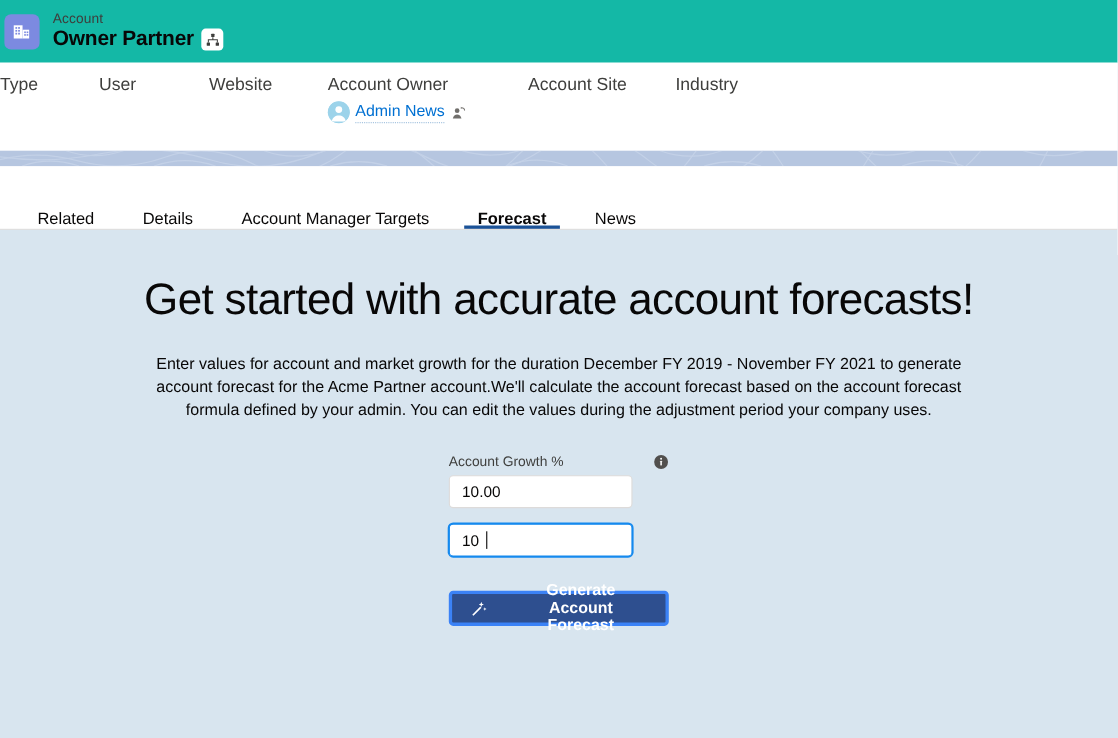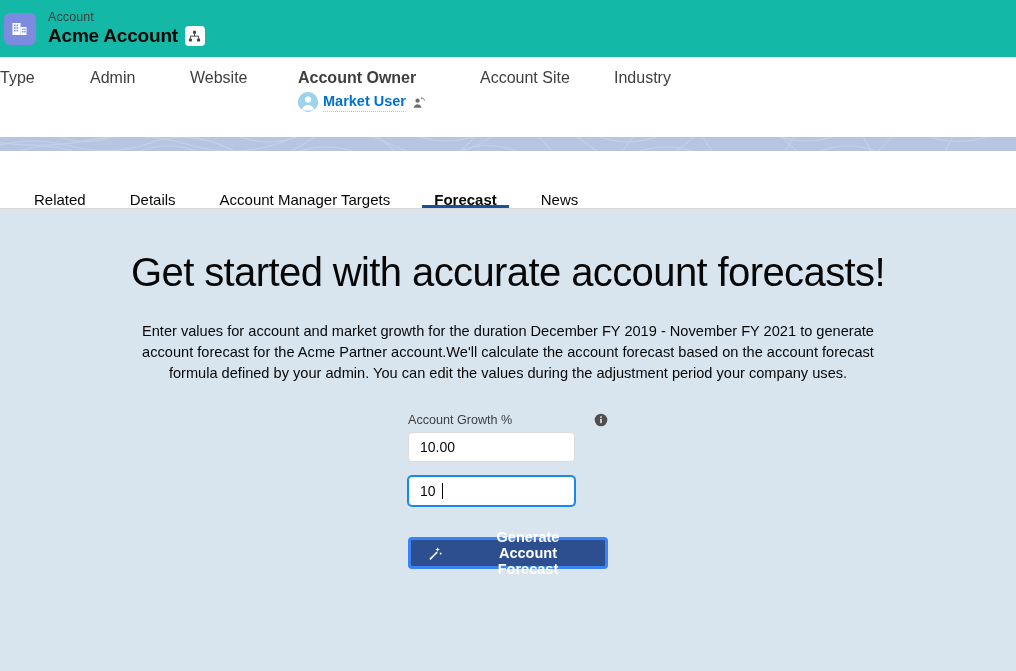--- a/index.html
+++ b/index.html
@@ -302,54 +302,54 @@
       <rect x="6.5" y="10.8" width="1.6" height="1.6" fill="#7c8ae0"></rect>
       <rect x="12" y="9.6" width="1.5" height="1.5" fill="#7c8ae0"></rect>
       <rect x="14.2" y="9.6" width="1.5" height="1.5" fill="#7c8ae0"></rect>
       <rect x="12" y="12" width="1.5" height="1.5" fill="#7c8ae0"></rect>
       <rect x="14.2" y="12" width="1.5" height="1.5" fill="#7c8ae0"></rect>
     </svg>
   </div>
   <div class="record-titles">
     <div class="record-objname">Account</div>
     <div class="record-name-row">
-      <div class="record-name">Acme Account</div>
+      <div class="record-name">Owner Partner</div>
       <div class="hierarchy-btn">
         <svg width="13" height="13" viewBox="0 0 14 14" aria-hidden="true">
           <rect x="5.4" y="0.8" width="3.2" height="3.2" rx="0.5" fill="#3e3e3c"></rect>
           <rect x="1" y="9.2" width="3.2" height="3.2" rx="0.5" fill="#3e3e3c"></rect>
           <rect x="9.8" y="9.2" width="3.2" height="3.2" rx="0.5" fill="#3e3e3c"></rect>
           <path d="M7 4.2 L7 6.6 M2.6 9.2 L2.6 6.6 L11.4 6.6 L11.4 9.2" stroke="#3e3e3c" stroke-width="1" fill="none"></path>
         </svg>
       </div>
     </div>
   </div>
 </div>
 
 <div class="fields-row">
   <div class="field-col" style="width:90px;padding-left:0;">
     <div class="field-label">Type</div>
   </div>
   <div class="field-col" style="width:100px;">
-    <div class="field-label">Admin</div>
+    <div class="field-label">User</div>
   </div>
   <div class="field-col" style="width:108px;">
     <div class="field-label">Website</div>
   </div>
-  <div class="field-col" style="width:182px;font-weight:bold;">
+  <div class="field-col" style="width:182px;">
     <div class="field-label">Account Owner</div>
     <div class="field-value">
       <span class="owner-avatar">
         <svg width="20" height="20" viewBox="0 0 20 20" aria-hidden="true">
           <circle cx="10" cy="10" r="10" fill="#9cd3ea"></circle>
           <circle cx="10" cy="7.6" r="3.1" fill="#ffffff"></circle>
           <path d="M3.6 18.4c.7-3.6 3.3-5.4 6.4-5.4s5.7 1.8 6.4 5.4z" fill="#ffffff"></path>
         </svg>
       </span>
-      <a class="owner-link" href="#">Market User</a>
+      <a class="owner-link" href="#">Admin News</a>
       <span class="change-owner-icon">
         <svg width="13" height="13" viewBox="0 0 14 14" aria-hidden="true">
           <circle cx="6" cy="5" r="2.3" fill="#706e6b"></circle>
           <path d="M1.8 12.6c.5-2.5 2.2-3.8 4.2-3.8s3.7 1.3 4.2 3.8z" fill="#706e6b"></path>
           <path d="M10.6 2.2c1.6.2 2.6 1.1 2.8 2.3" stroke="#706e6b" stroke-width="1" fill="none" stroke-linecap="round"></path>
           <path d="M9.6 1.2 L10.9 2.3 L9.6 3.4 Z" fill="#706e6b"></path>
         </svg>
       </span>
     </div>
   </div>

